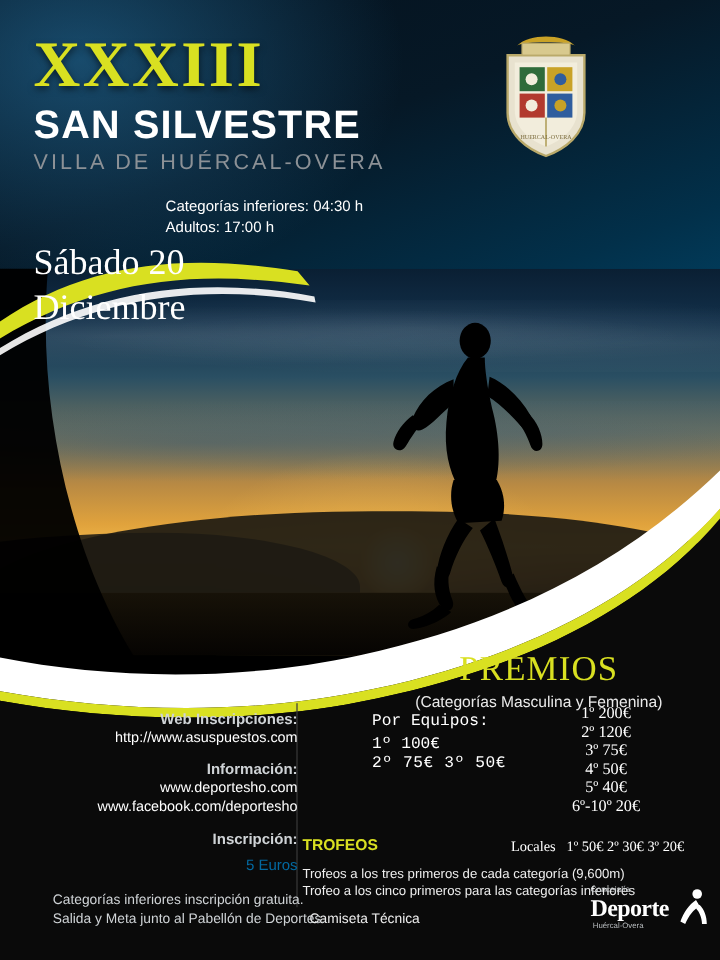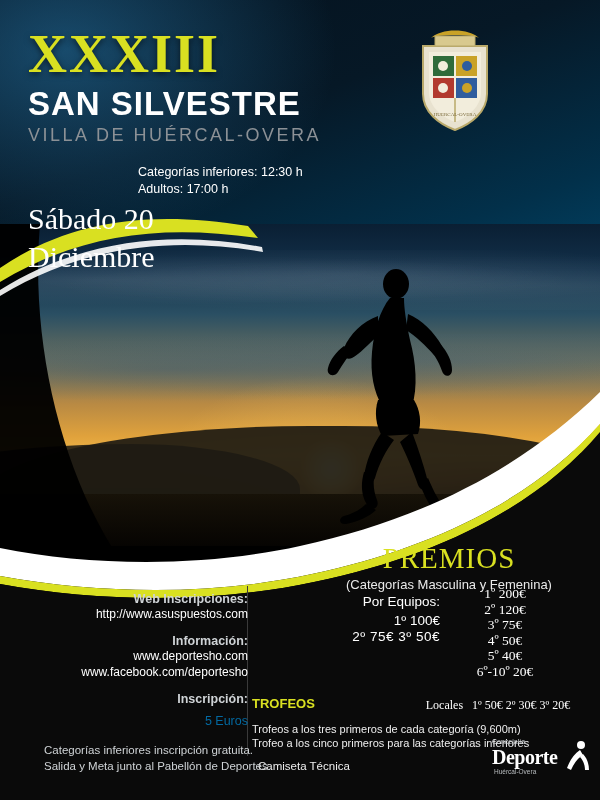--- a/index.html
+++ b/index.html
@@ -59,22 +59,22 @@
 
   
   .swoosh{position:absolute;left:0;top:0;width:600px;height:800px;z-index:11;pointer-events:none;}
 
   
   .bottom{position:absolute;left:0;top:536px;width:600px;height:264px;z-index:12;color:#fff;}
   .premios{position:absolute;left:300px;top:6px;width:298px;text-align:center;}
   .premios-title{font-family:"Liberation Serif",serif;font-size:29px;font-weight:normal;color:#d9e021;
     letter-spacing:1px;}
   .premios-sub{font-size:13px;color:#eaeaea;margin-top:2px;}
-  .teams{position:absolute;left:310px;top:58px;width:130px;font-family:Liberation Sans, sans-serif;
-    font-size:13.5px;line-height:16px;color:#fff;text-align:right;}
+  .teams{position:absolute;left:310px;top:58px;width:130px;font-family:Liberation Mono, monospace;
+    font-size:13.5px;line-height:16px;color:#fff;text-align:left;}
   .teams .tl{display:block;}
   .teams .r1{margin-top:3px;}
   .teams .r2{margin-top:0;letter-spacing:.5px;}
   .indiv{position:absolute;left:430px;top:50px;width:150px;font-family:"Liberation Serif",serif;
     font-size:13.5px;line-height:15.5px;text-align:center;}
   .locales{position:absolute;left:400px;top:162px;width:196px;font-family:"Liberation Serif",serif;
     font-size:12px;text-align:center;}
 
   .trofeos-label{position:absolute;left:252px;top:160px;font-size:13px;font-weight:bold;color:#d9e021;}
   .trofeos-lines{position:absolute;left:252px;top:186px;width:330px;font-size:11px;line-height:14px;color:#eee;}
@@ -170,21 +170,21 @@
     <circle cx="52" cy="42" r="5" fill="#2f5d9e"></circle>
     <circle cx="28" cy="64" r="5" fill="#f2eddc"></circle>
     <circle cx="52" cy="64" r="5" fill="#c9a227"></circle>
     <path d="M40 74 L40 98" stroke="#b9a96a" stroke-width="1.5"></path>
     <path d="M16 14 C26 4 54 4 64 14 C58 10 22 10 16 14 Z" fill="#c9a227"></path>
     <rect x="20" y="12" width="40" height="10" fill="#d8c98e" stroke="#b9a96a"></rect>
     <text x="40" y="92" font-size="5" text-anchor="middle" fill="#7a6a3a" font-family="Liberation Serif, serif">HUERCAL-OVERA</text>
   </svg>
 
   <div class="schedule">
-    <div>Categorías inferiores: 12:30 h</div>
+    <div>Categorías inferiores: 04:30 h</div>
     <div>Adultos: 17:00 h</div>
   </div>
 
   <div class="date">
     <div>Sábado 20</div>
     <div>Diciembre</div>
   </div>
 
   <div class="bottom">
 

